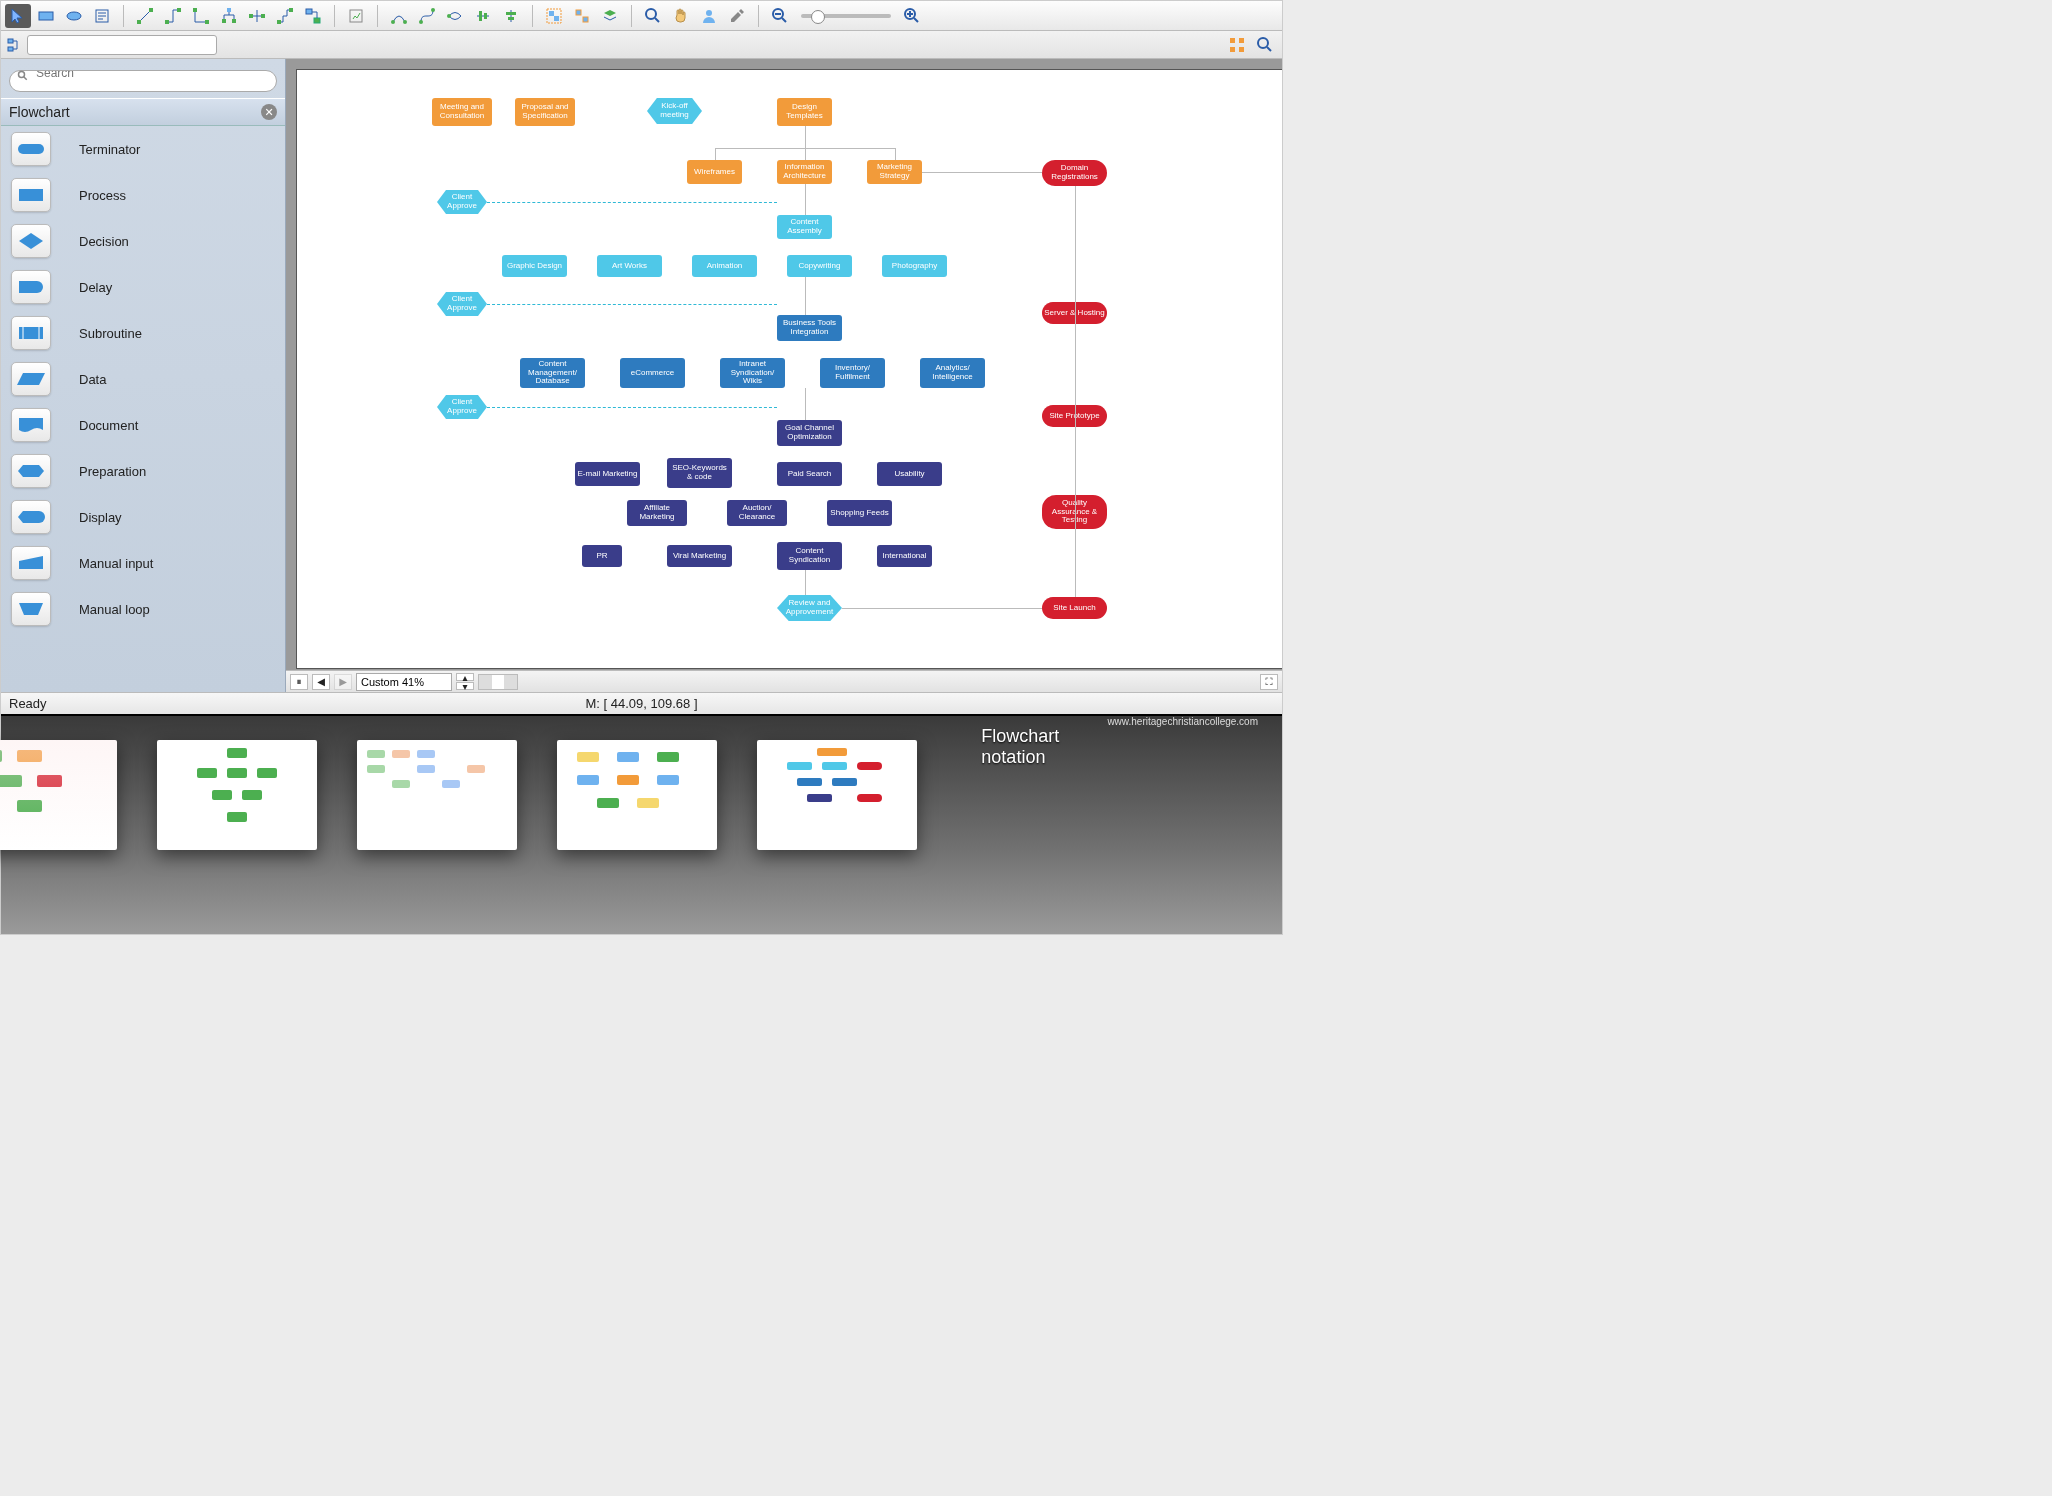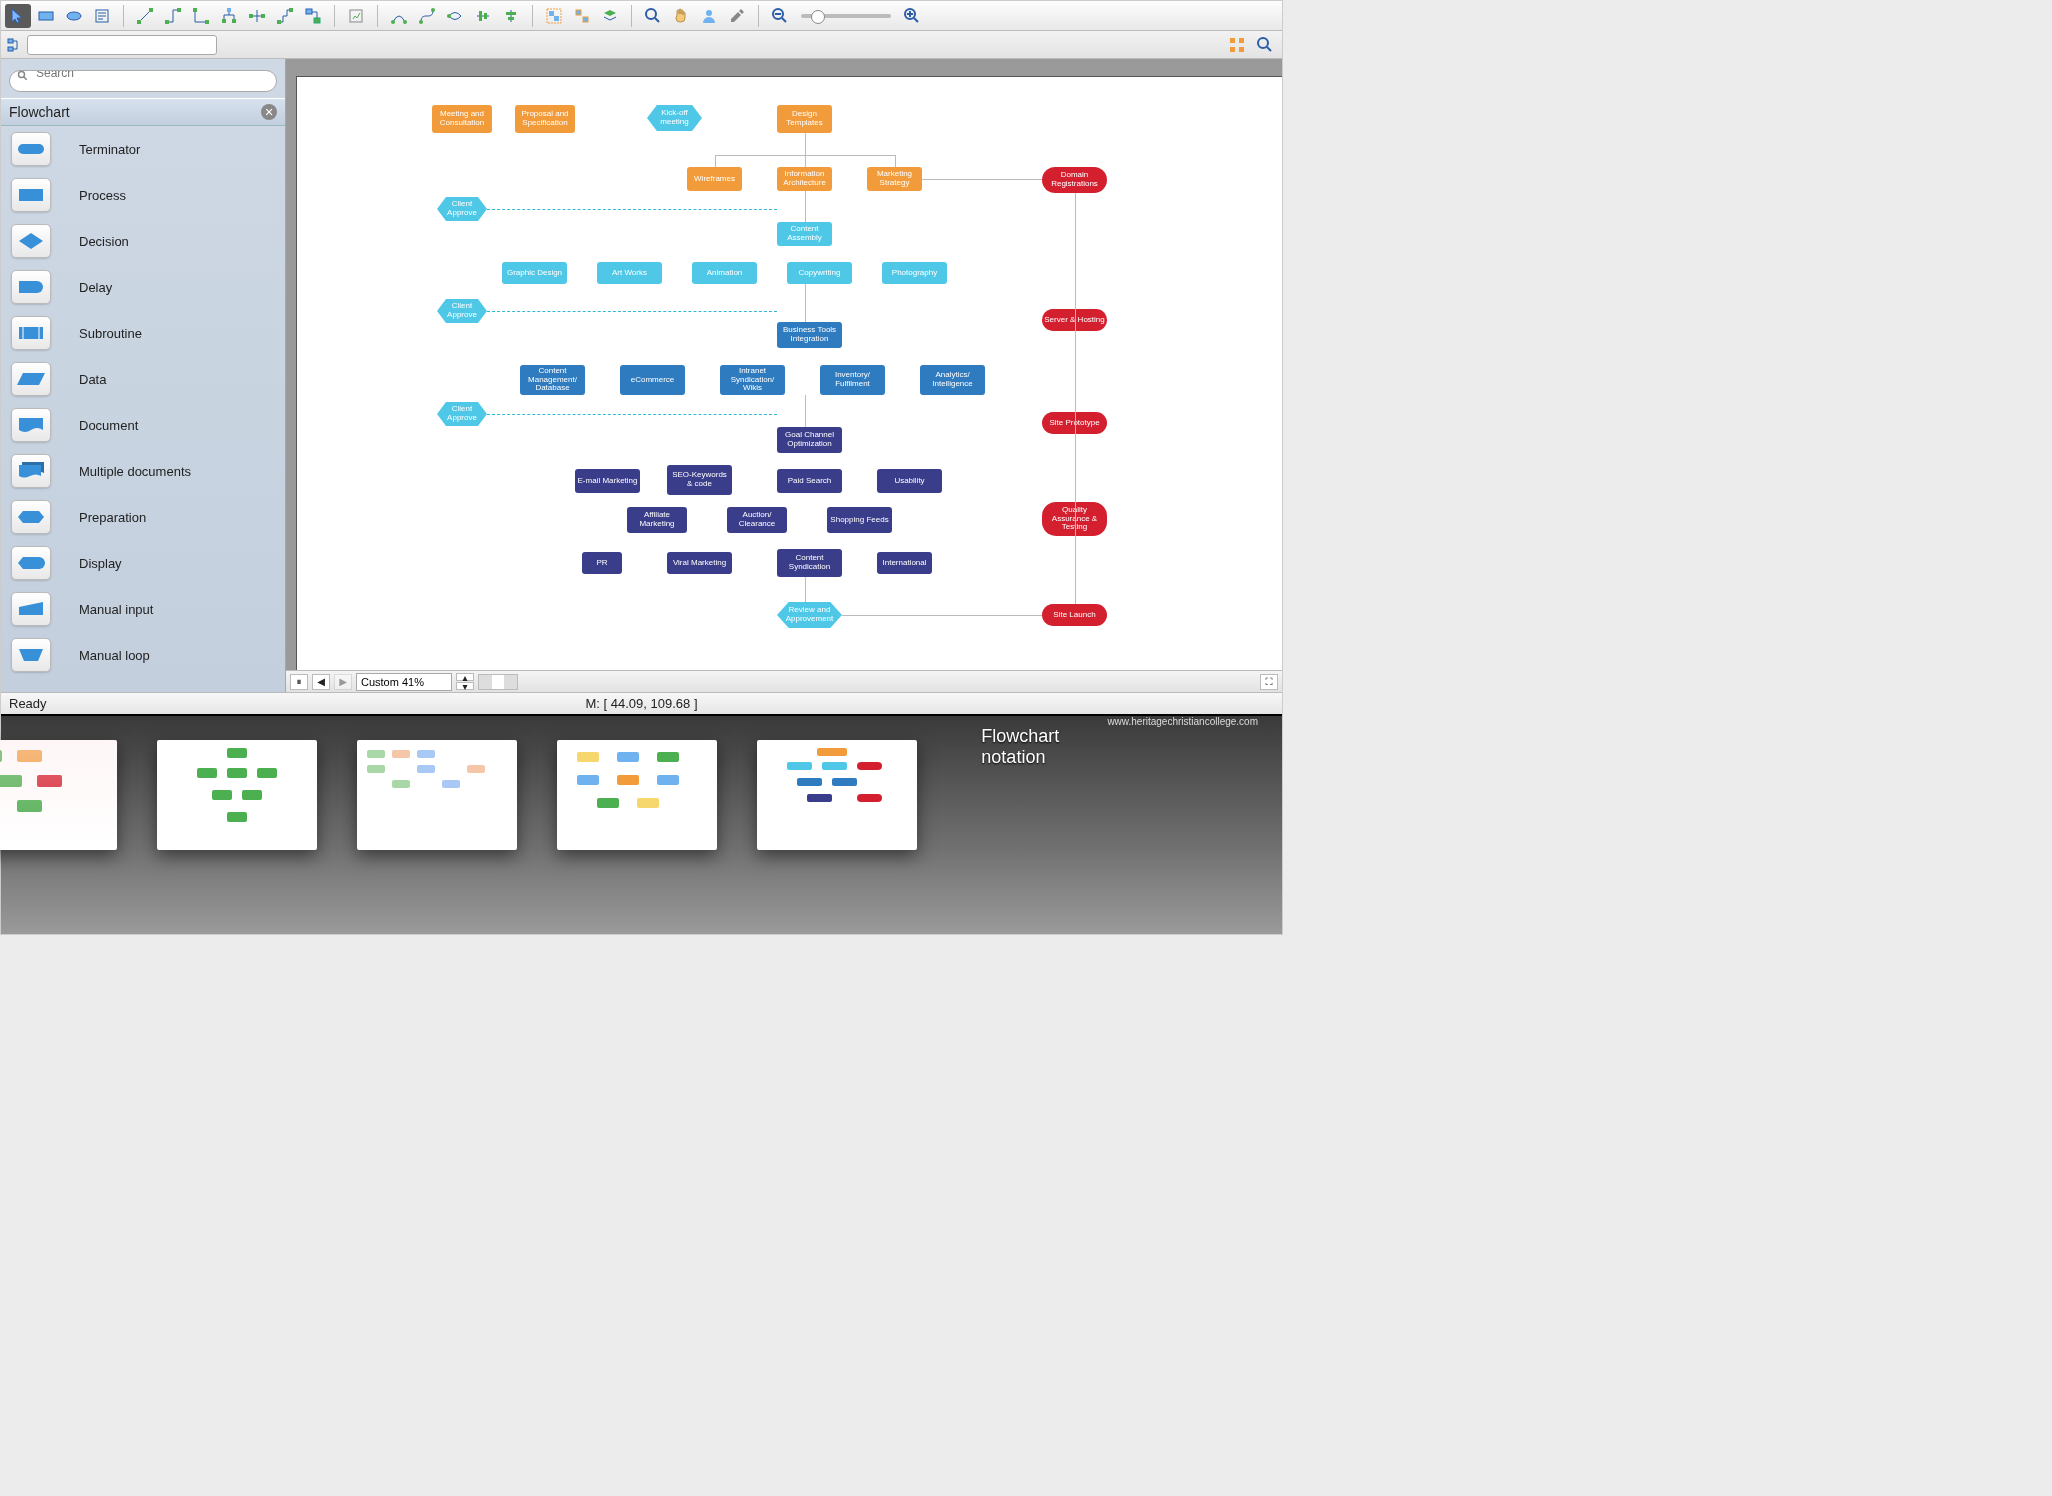--- a/index.html
+++ b/index.html
@@ -27,21 +27,21 @@
 .search-rel svg{position:absolute;left:16px;top:11px;width:12px;height:12px;fill:#888}
 .lib-title{display:flex;align-items:flex-start;padding:5px 8px;background:linear-gradient(#d7e1ee,#c2cfde);border-top:1px solid #fff;border-bottom:1px solid #9bb;font-weight:normal;font-size:14px}
 .lib-title .close{margin-left:auto;width:16px;height:16px;border-radius:50%;background:#888;color:#fff;font-size:11px;line-height:16px;text-align:center;cursor:pointer}
 .shapes{flex:1;overflow-y:auto}
 .shape-row{display:flex;align-items:center;gap:28px;padding:6px 10px;cursor:pointer}
 .shape-ic{width:40px;height:34px;background:linear-gradient(#fff,#e8e8e8);border:1px solid #bbb;border-radius:5px;display:flex;align-items:center;justify-content:center;box-shadow:0 1px 2px rgba(0,0,0,.15)}
 .shape-ic svg{width:30px;height:22px}
 
 .canvas-wrap{flex:1;display:flex;flex-direction:column;background:#9a9a9a;min-width:0}
 .canvas-scroll{flex:1;overflow:auto;padding:10px;background:#9a9a9a}
-.page{width:1102px;height:600px;background:#fff;border:1px solid #555;position:relative;margin:7px auto}
+.page{width:1102px;height:600px;background:#fff;border:1px solid #555;position:relative;margin:0 auto}
 .node{position:absolute;display:flex;align-items:center;justify-content:center;text-align:center;font-size:8px;line-height:1.1;color:#fff;border-radius:3px;padding:2px}
 .n-orange{background:#f29b3a}
 .n-cyan{background:#4fc8e8}
 .n-blue{background:#2e7bbf}
 .n-navy{background:#3a3d8a}
 .n-red{background:#d41f2e;border-radius:14px}
 .hex{clip-path:polygon(18% 0,82% 0,100% 50%,82% 100%,18% 100%,0 50%);border-radius:0}
 .edge{position:absolute;background:#bbb}
 .edge.h{height:1px}
 .edge.v{width:1px}
@@ -337,29 +337,20 @@
             <div class="shape-ic">
               <svg viewBox="0 0 30 22">
                 <path d="M3 4h24v12q-6-4-12 0t-12 0z" fill="#3890d8"></path>
               </svg>
             </div>
             <span>Document</span>
           </div>
         <div class="shape-row">
             <div class="shape-ic">
               <svg viewBox="0 0 30 22">
-                <path d="M6 2h22v11q-5-3-11 0t-11 0z" fill="#2a6fa8"></path>
-                <path d="M3 5h22v11q-5-3-11 0t-11 0z" fill="#3890d8"></path>
-              </svg>
-            </div>
-            <span>Multiple documents</span>
-          </div>
-        <div class="shape-row">
-            <div class="shape-ic">
-              <svg viewBox="0 0 30 22">
                 <path d="M7 5h16l5 6-5 6H7l-5-6z" fill="#3890d8"></path>
               </svg>
             </div>
             <span>Preparation</span>
           </div>
         <div class="shape-row">
             <div class="shape-ic">
               <svg viewBox="0 0 30 22">
                 <path d="M7 5h16a6 6 0 010 12H7l-5-6z" fill="#3890d8"></path>
               </svg>

